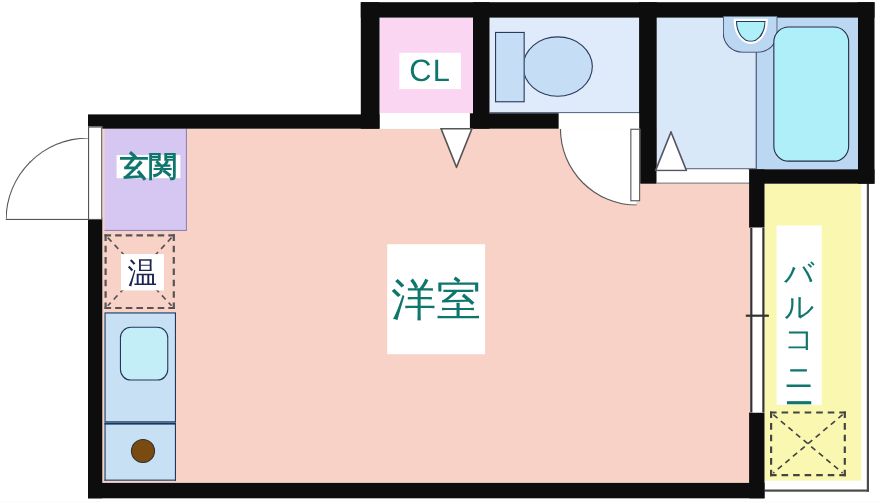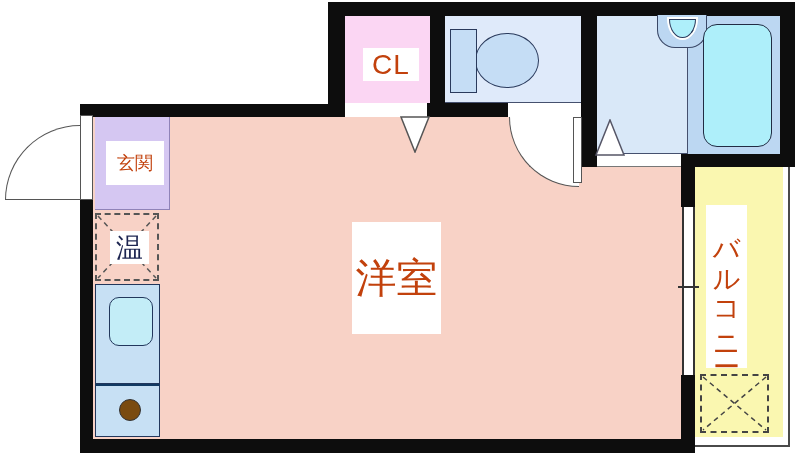--- a/index.html
+++ b/index.html
@@ -2,21 +2,21 @@
 <html><head>
 <meta charset="utf-8">
 <style>
   html,body{margin:0;padding:0;background:#ffffff;}
   #plan{position:relative;width:800px;height:456px;background:#ffffff;overflow:hidden;
         font-family:"Liberation Sans","DejaVu Sans",sans-serif;}
   .abs{position:absolute;box-sizing:border-box;}
   .wall{background:#0d0d0d;}
   .opening{background:#ffffff;}
   .label-box{background:#ffffff;display:flex;align-items:center;justify-content:center;
-             color:#c2410c;text-align:center;}
+             color:#0f766e;text-align:center;}
   .vtext{writing-mode:vertical-rl;text-orientation:mixed;letter-spacing:3px;}
   svg{display:block;}
 </style>
 </head>
 <body>
 
 <div id="plan">
 
   <div class="abs" style="left:93px;top:117px;width:589px;height:322px;background:#f8d2c6;"></div>
 
@@ -88,25 +88,25 @@
   <div class="abs" style="left:682px;top:207px;width:13px;height:168px;background:#ffffff;border-left:2px solid #333;border-right:2px solid #333;"></div>
   <div class="abs" style="left:678px;top:286px;width:21px;height:2px;background:#333;"></div>
 
   <div class="abs" style="left:700px;top:374px;width:69px;height:59px;border:2px dashed #444;">
     <svg width="65" height="55" viewBox="0 0 65 55">
       <line x1="1" y1="1" x2="64" y2="54" stroke="#444" stroke-width="1.5" stroke-dasharray="5,4"></line>
       <line x1="64" y1="1" x2="1" y2="54" stroke="#444" stroke-width="1.5" stroke-dasharray="5,4"></line>
     </svg>
   </div>
 
-  <div class="abs label-box" style="left:106px;top:141px;width:58px;height:44px;font-size:18px;">玄関</div>
+  <div class="abs label-box" style="left:106px;top:141px;width:58px;height:21px;font-size:26px;font-weight:bold;">玄関</div>
 
   <div class="abs label-box" style="left:363px;top:48px;width:56px;height:33px;font-size:28px;letter-spacing:1px;">CL</div>
 
-  <div class="abs label-box" style="left:352px;top:222px;width:89px;height:112px;flex-direction:column;font-size:41px;line-height:48px;">
+  <div class="abs label-box" style="left:352px;top:222px;width:89px;height:100px;flex-direction:column;font-size:41px;line-height:48px;">
     <div>洋室</div>
   </div>
 
   <div class="abs label-box" style="left:110px;top:231px;width:39px;height:33px;font-size:27px;color:#1c2450;">温</div>
 
   <div class="abs label-box vtext" style="left:706px;top:205px;width:41px;height:163px;font-size:27px;">バルコニー</div>
 
 </div>
 
 </body></html>

